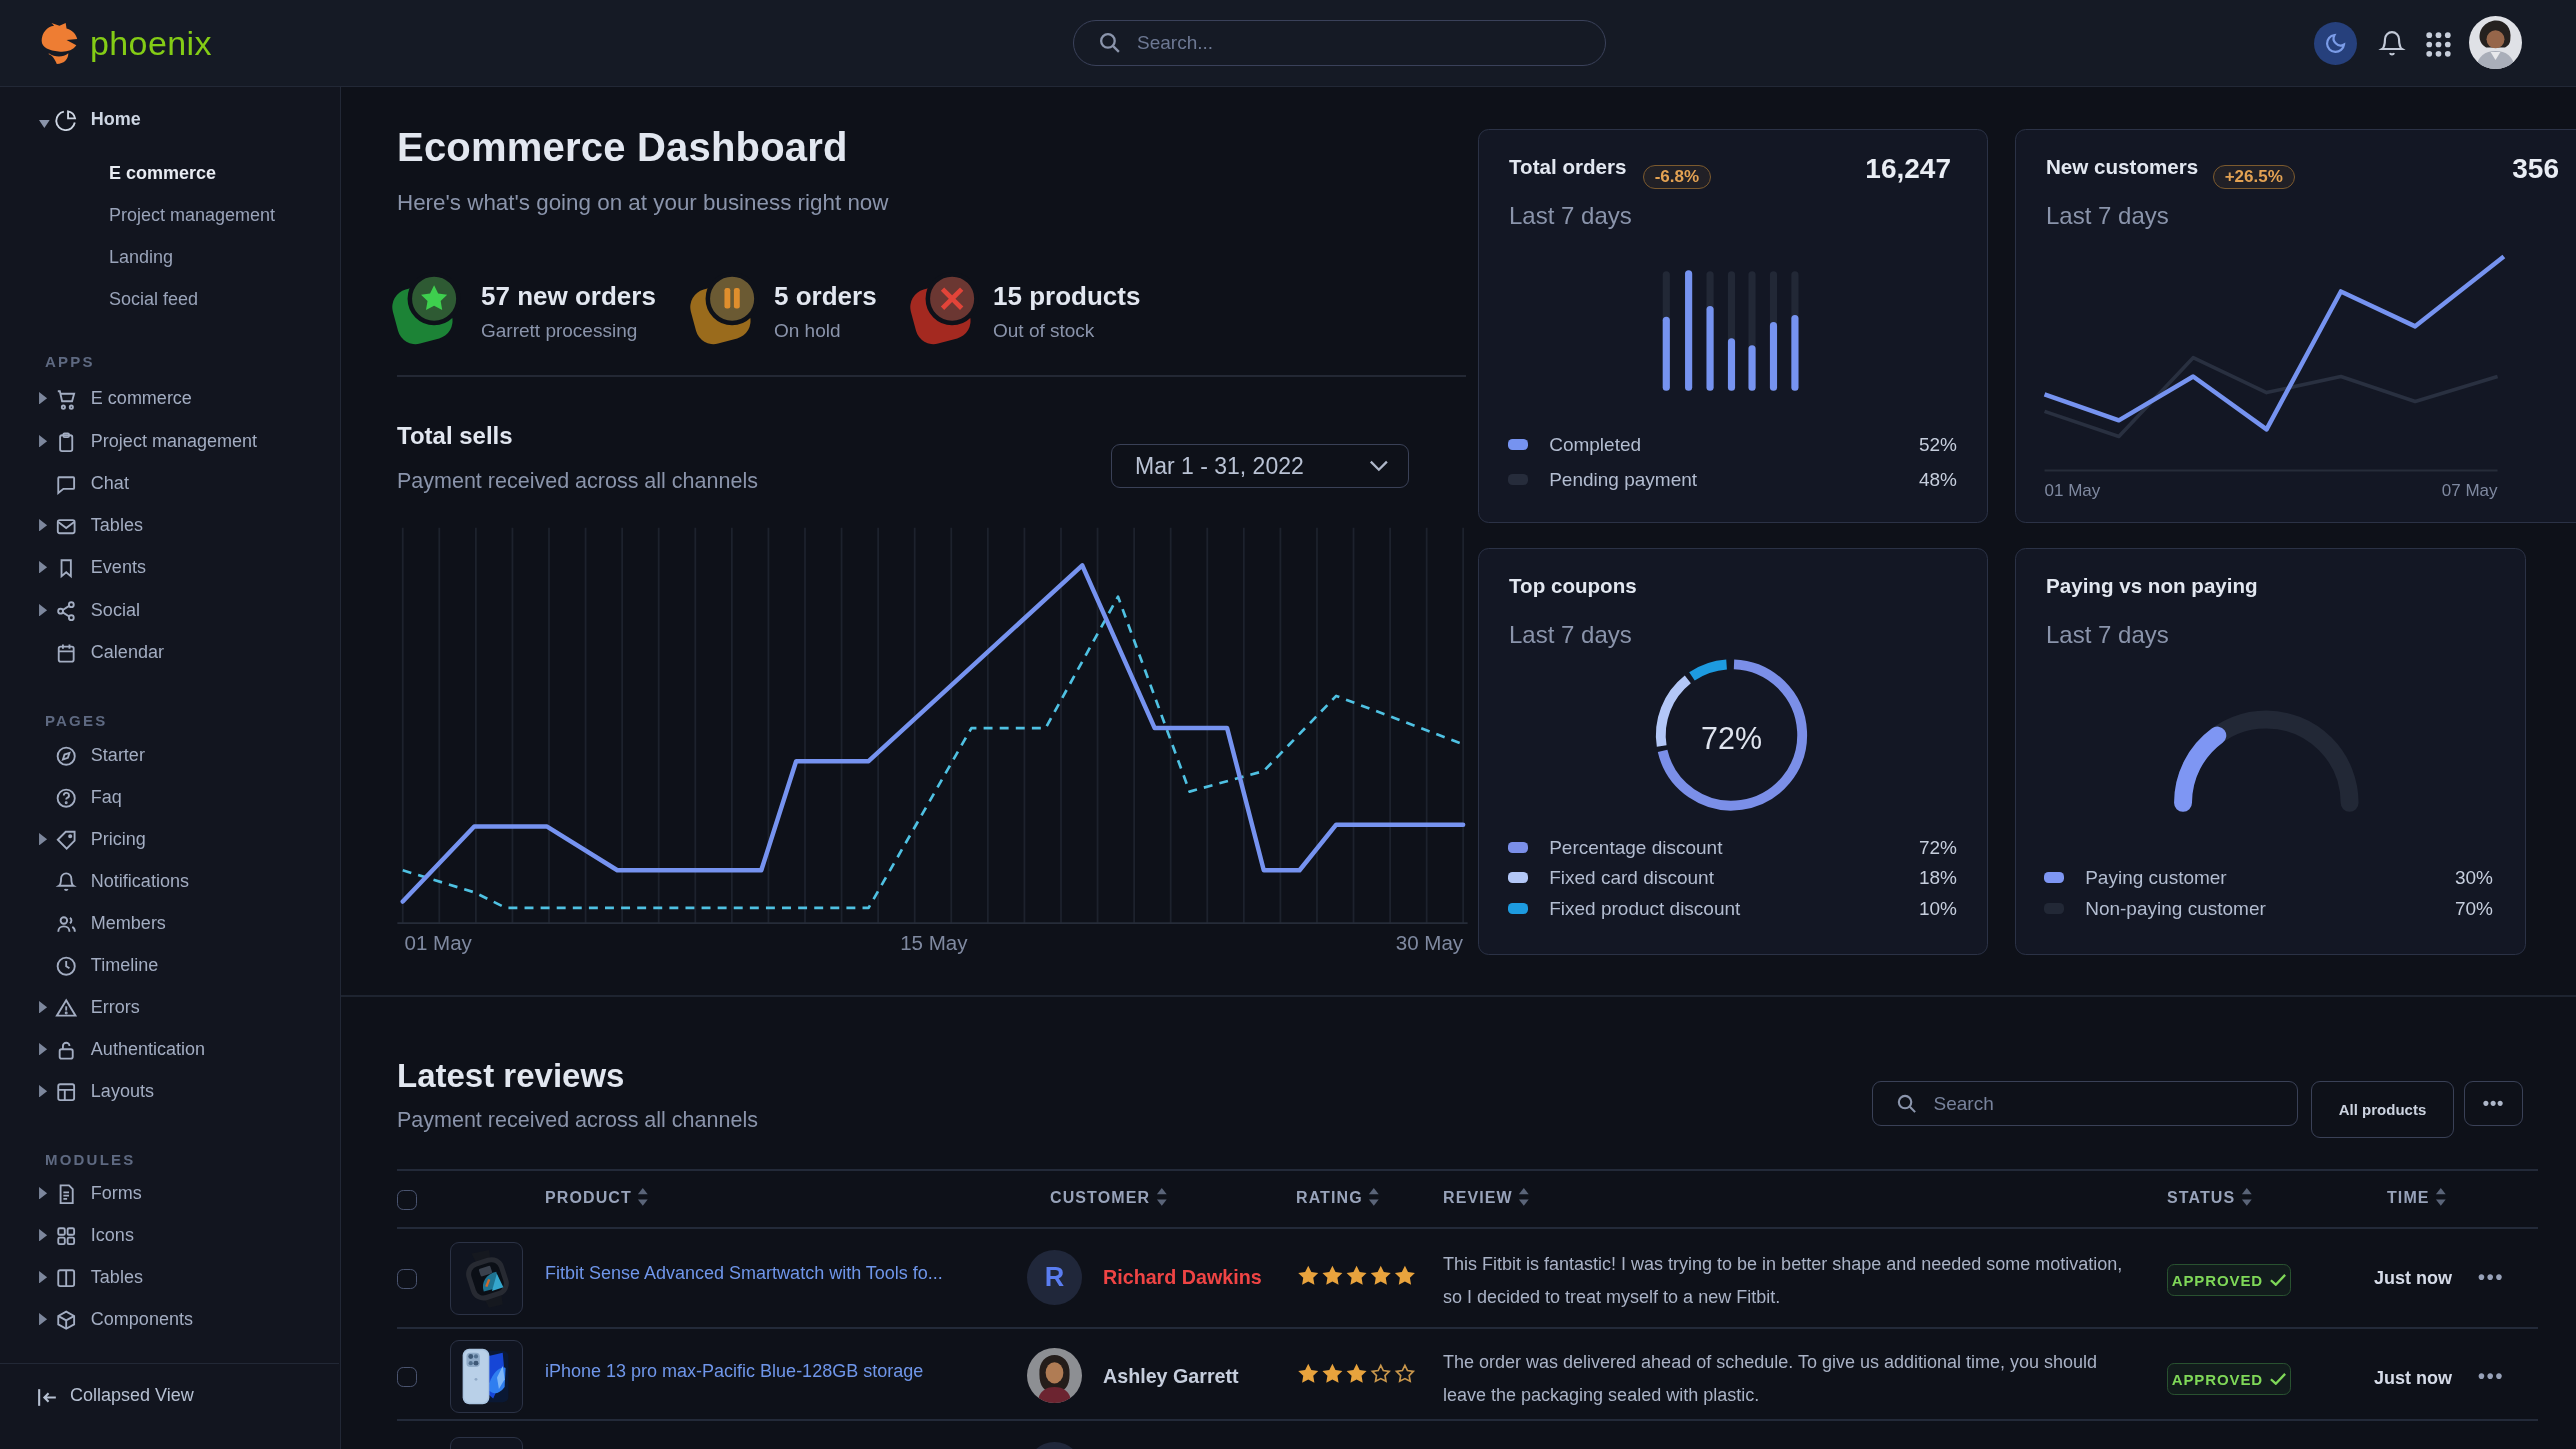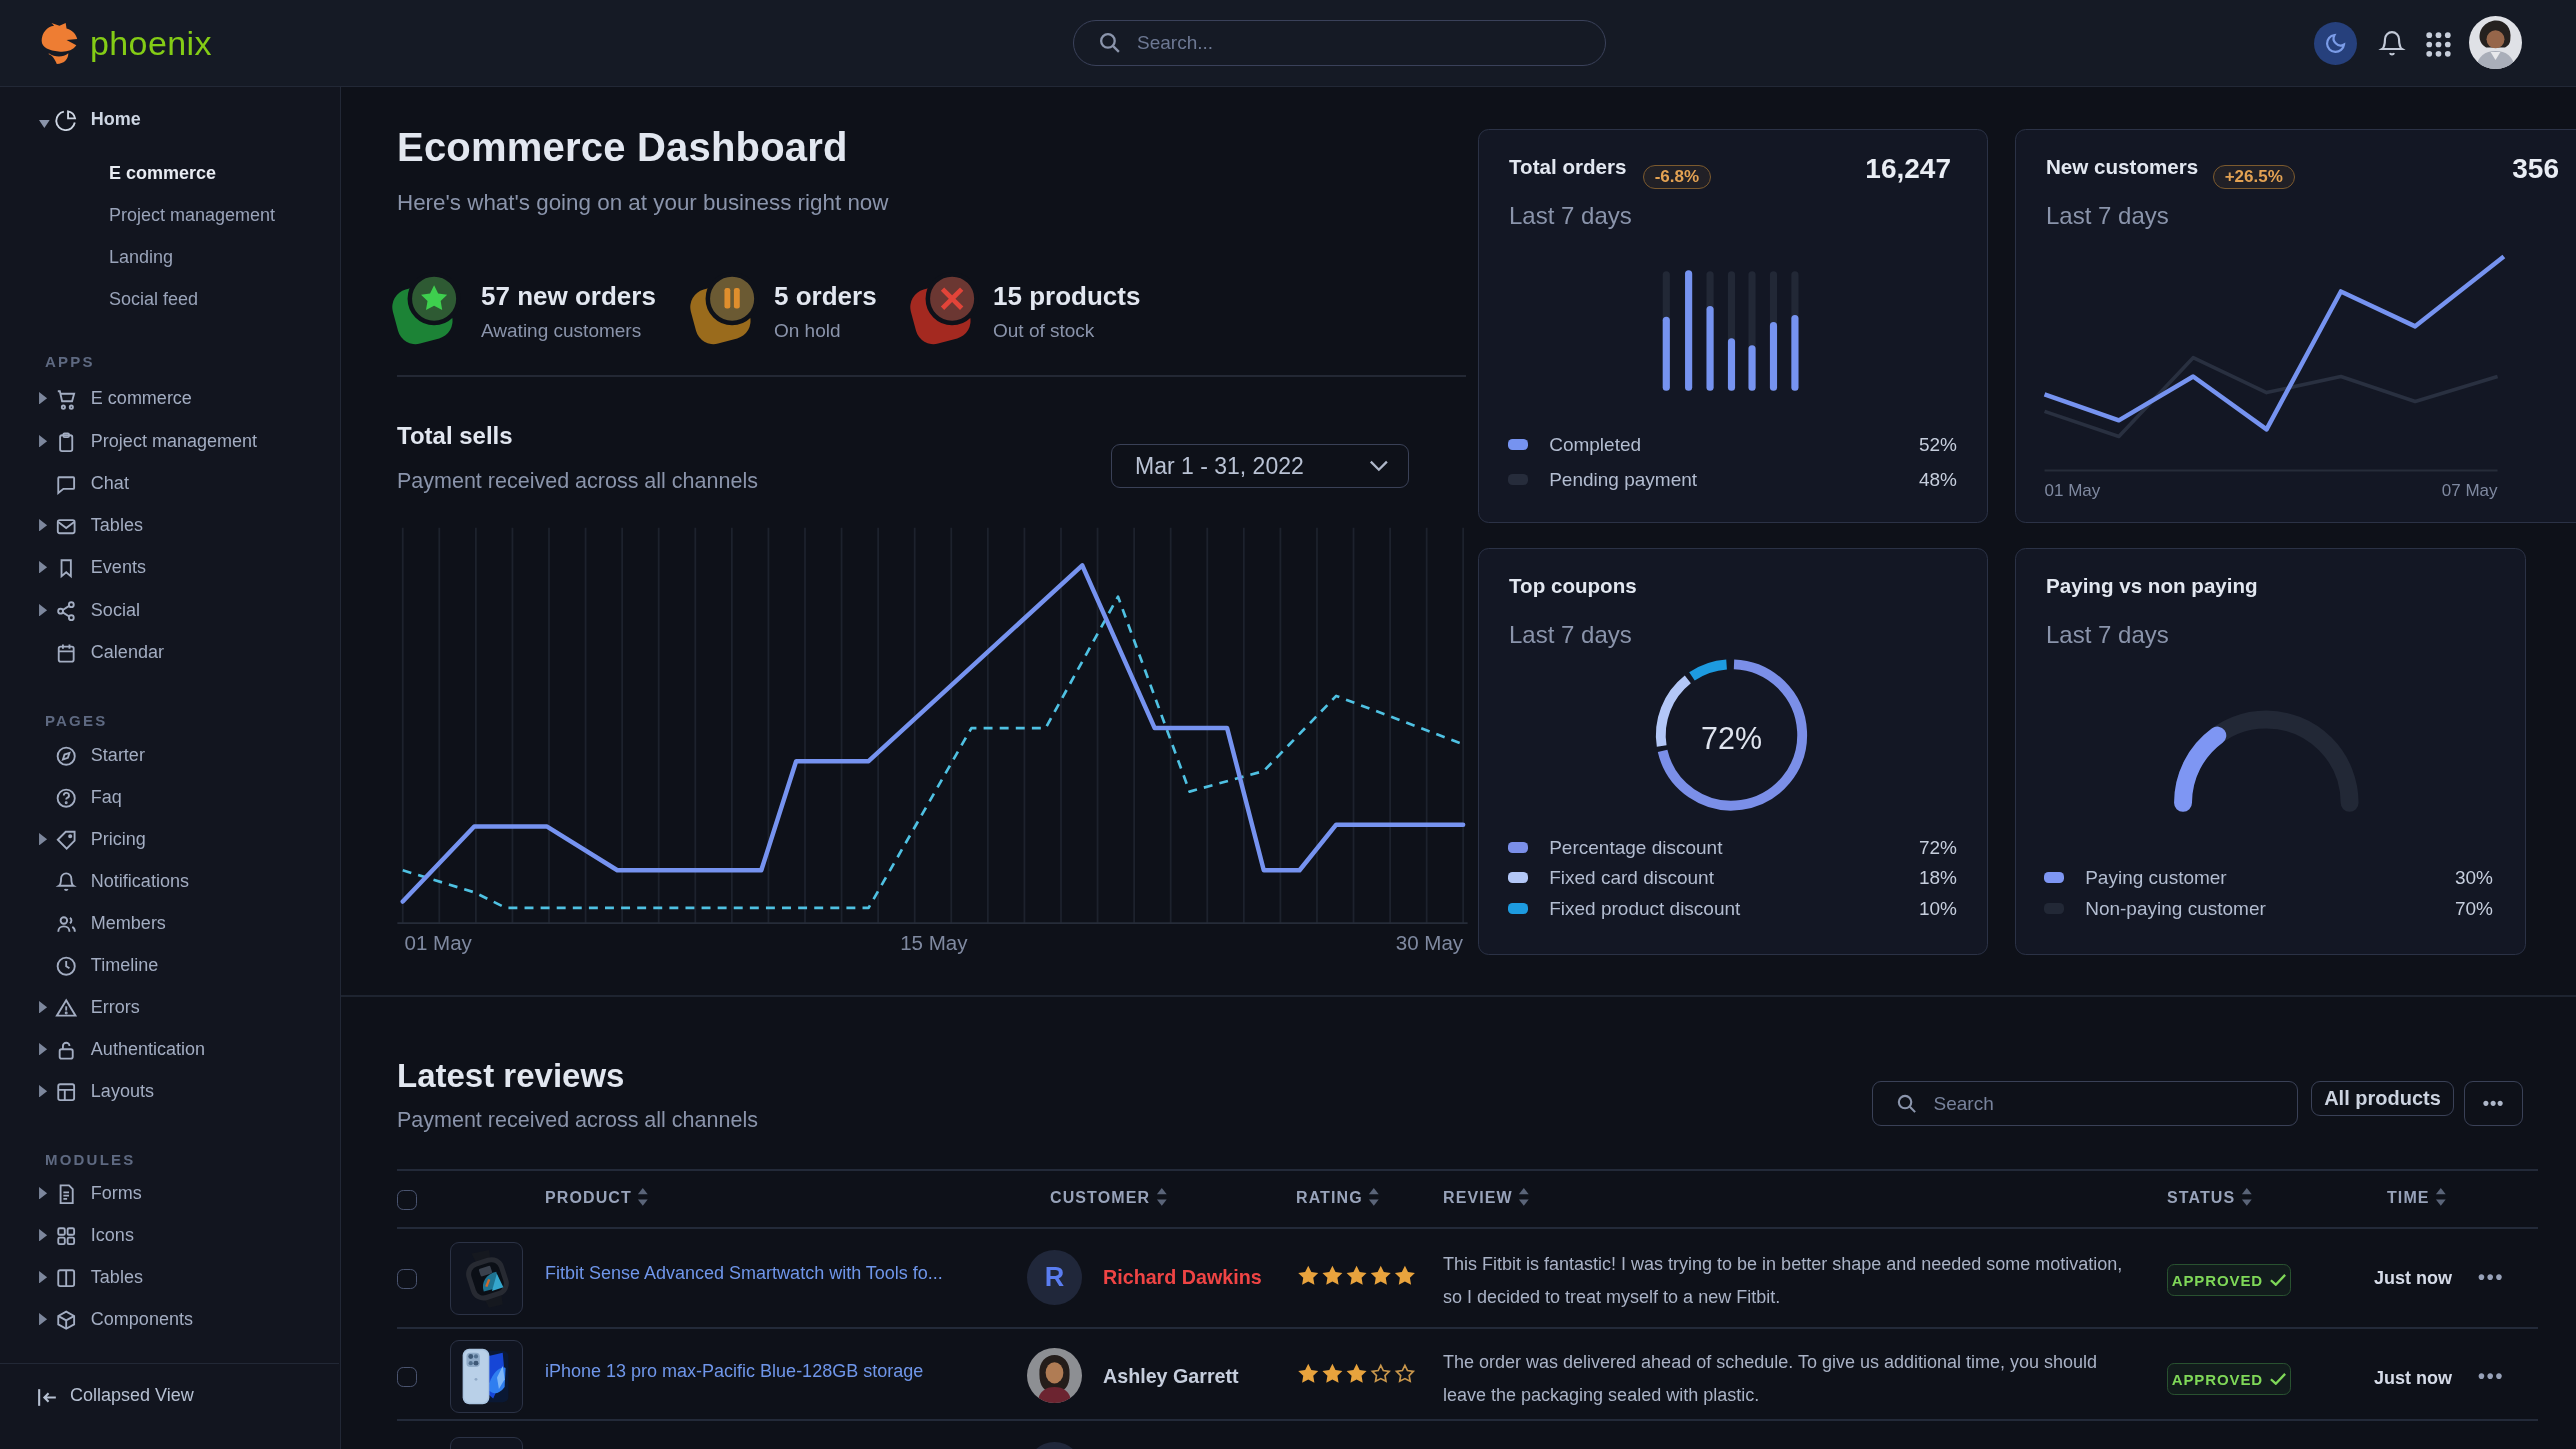--- a/index.html
+++ b/index.html
@@ -329,21 +329,21 @@
 <h1 class="abs" style="left:397px;top:127px">Ecommerce Dashboard</h1>
 <div class="sub abs" style="left:397px;top:192px">Here's what's going on at your business right now</div>
 
 <svg class="abs" style="left:390px;top:260px" width="72" height="90" viewBox="0 0 80 100">
   <rect x="5" y="29" width="62" height="62" rx="20" fill="#1c8336" transform="rotate(-15 36 60)"></rect>
   <circle cx="49" cy="43" r="27" fill="#2e5a33" stroke="#0e1119" stroke-width="5"></circle>
   <path d="M49 28l4.5 9.1 10 1.5-7.2 7 1.7 10-9-4.7-9 4.7 1.7-10-7.2-7 10-1.5z" fill="#3ecf4e"></path>
 </svg>
 <div class="abs" style="left:481px;top:283px">
     <div class="stat-num">57 new orders</div>
-    <div class="stat-sub">Awating customers</div>
+    <div class="stat-sub">Garrett processing</div>
   </div>
 <svg class="abs" style="left:688px;top:260px" width="72" height="90" viewBox="0 0 80 100">
   <rect x="5" y="29" width="62" height="62" rx="20" fill="#9a6b1c" transform="rotate(-15 36 60)"></rect>
   <circle cx="49" cy="43" r="27" fill="#6b5a33" stroke="#0e1119" stroke-width="5"></circle>
   <rect x="40.5" y="31" width="6.5" height="23" rx="2.5" fill="#df8e2d"></rect>
     <rect x="51" y="31" width="6.5" height="23" rx="2.5" fill="#df8e2d"></rect>
 </svg>
 <div class="abs" style="left:774px;top:283px">
     <div class="stat-num">5 orders</div>
     <div class="stat-sub">On hold</div>
@@ -480,21 +480,21 @@
 <h2 class="abs" style="left:397px;top:1059px;font-size:33px">Latest reviews</h2>
 <div class="sub abs" style="left:397px;top:1110px;font-size:21.5px">Payment received across all channels</div>
 
 <div class="select" style="left:1872px;top:1081px;width:426px;height:45px;padding-left:21.5px;color:#77829b">
   <svg width="23" height="23" viewBox="0 0 24 24" fill="none" stroke="#8b95ac" stroke-width="2.2">
       <circle cx="10.5" cy="10.5" r="6.5"></circle>
       <path d="M15.5 15.5 L21 21"></path>
     </svg>
   <span style="margin-left:16px;font-size:19px">Search</span>
 </div>
-<div class="select" style="left:2311px;top:1081px;width:143px;height:35px;justify-content:center;color:#ccd3e0;font-weight:600;font-size:20px">All products</div>
+<div class="select" style="left:2311px;top:1081px;width:143px;height:57px;justify-content:center;color:#ccd3e0;font-weight:600;font-size:15px">All products</div>
 <div class="select" style="left:2464px;top:1081px;width:59px;height:45px;justify-content:center;color:#aeb7c9;font-weight:700;letter-spacing:0.9px;font-size:18px">•••</div>
 
 <div class="rowline" style="top:1169px"></div>
 <div class="rowline" style="top:1227px"></div>
 <div class="rowline" style="top:1327px"></div>
 <div class="rowline" style="top:1419px"></div>
 
 <div class="ckbox" style="left:397px;top:1190px"></div>
 <div class="thead abs" style="left:545px;top:1187px">PRODUCT <svg width="11.6" height="19.7" viewBox="0 0 13 22" style="vertical-align:-3.6px">
       <path d="M6.5 1 12 8H1z" fill="#5a6478"></path>

